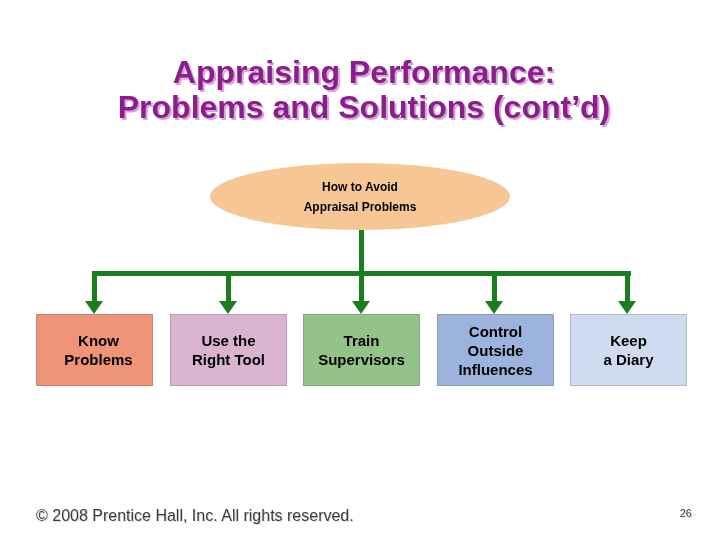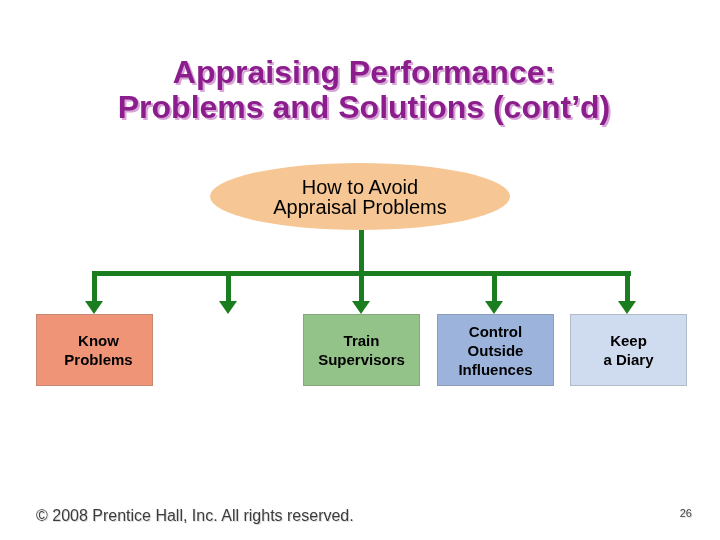--- a/index.html
+++ b/index.html
@@ -22,21 +22,21 @@
   }
   .title span{display:block;margin-left:8px;}
   
   .ellipse{
     position:absolute;left:210px;top:163px;width:300px;height:67px;
     background:var(--ellipse-fill);
     border-radius:50%;
     display:flex;align-items:center;justify-content:center;
   }
   .ellipse .label{
-    font-size:20px;font-weight:normal;color:#000;
+    font-size:12px;font-weight:bold;color:#000;
     line-height:20px;text-align:center;white-space:pre-line;
   }
   
   .stem{
     position:absolute;left:359px;top:230px;width:5px;height:46px;
     background:var(--connector-green);
   }
   .hline{
     position:absolute;left:92px;top:271px;width:539px;height:5px;
     background:var(--connector-green);
@@ -111,20 +111,24 @@
   <div class="arrowhead a1"></div>
   <div class="arrowhead a2"></div>
   <div class="arrowhead a3"></div>
   <div class="arrowhead a4"></div>
   <div class="arrowhead a5"></div>
 
   <div class="node n1" style="background: rgb(240, 148, 120); padding-left: 8px;">
     <div class="label">Know
 Problems</div>
   </div>
+  <div class="node n2" style="background: rgb(217, 179, 207);">
+    <div class="label">Use the
+Right Tool</div>
+  </div>
   <div class="node n3" style="background: rgb(148, 195, 137);">
     <div class="label">Train
 Supervisors</div>
   </div>
   <div class="node n4" style="background: rgb(156, 180, 220);">
     <div class="label">Control
 Outside
 Influences</div>
   </div>
   <div class="node n5" style="background: rgb(207, 219, 238);">

